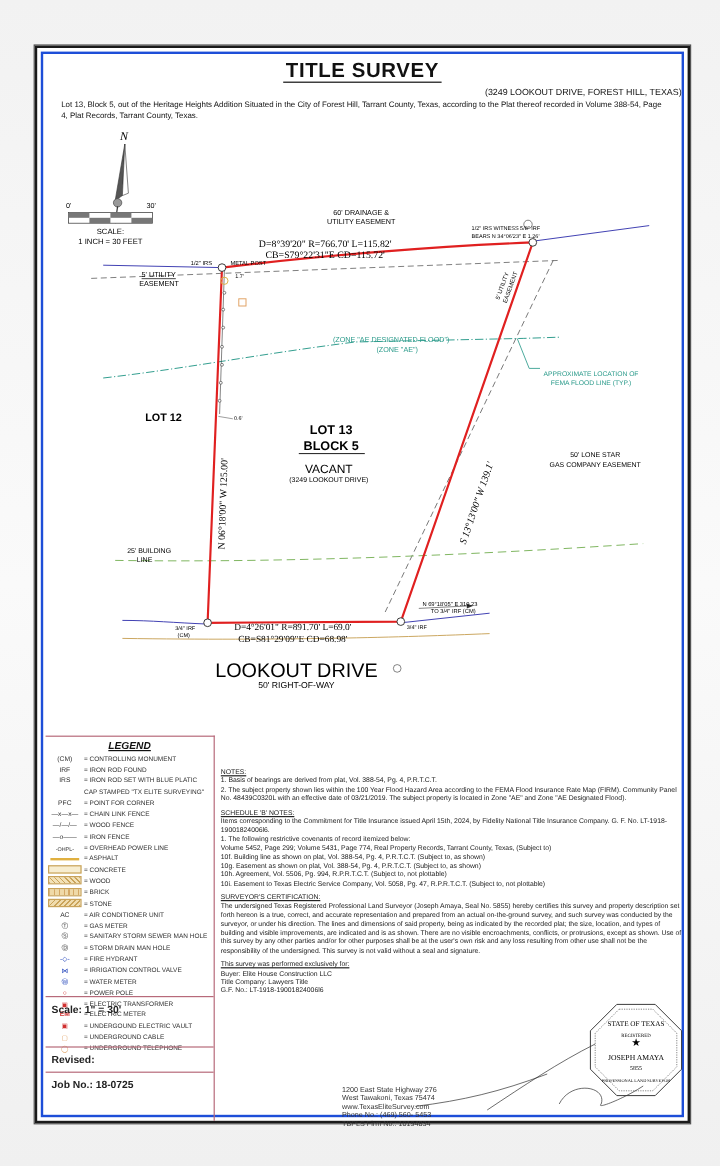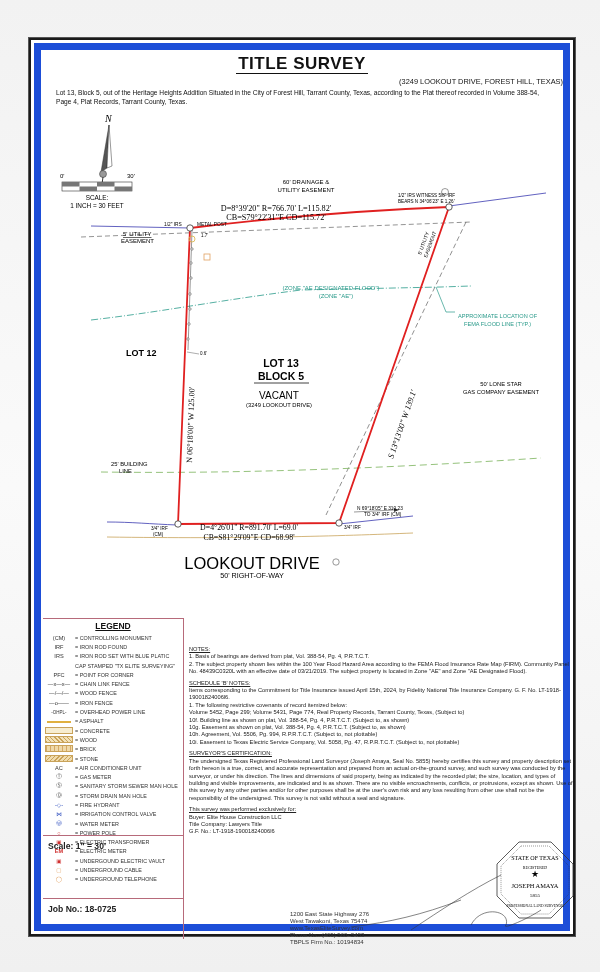--- a/index.html
+++ b/index.html
@@ -10,39 +10,39 @@
     color:#111;
   }
   #sheet {
     position:absolute; left:29px; top:38px; width:542px; height:894px;
     background:#fff;
     border:2px solid #1a1a1a;
     box-shadow: 0 0 0 1px #555;
   }
   #inner {
     position:absolute; left:3px; top:3px; right:3px; bottom:3px;
-    border:7px solid #1d4ed8;
+    border:2px solid #1d4ed8;
     padding-left:41px;
   }
   .abs { position:absolute; }
   .title {
     position:absolute; left:0; right:0; top:4px; text-align:center;
     font-weight:bold; font-size:17px; letter-spacing:0.5px;
   }
   .title span { border-bottom:1.5px solid #111; padding:0 2px; }
   .addr-line { position:absolute; left:0; right:0; top:27px; text-align:right; font-size:7.4px; }
   .desc { position:absolute; left:15px; right:14px; top:38px; font-size:6.6px; line-height:9px; }
   svg text { font-family: "Liberation Sans", sans-serif; }
   .serif { font-family: "Liberation Serif", serif; }
   
   #legend-box {
     position:absolute; left:2px; top:568px; width:140px; height:320px;
     border-top:1px solid #b76a7a; border-right:1px solid #b76a7a;
   }
-  .leg-title { text-align:center; font-weight:bold; font-size:8.5px; margin-top:2px; text-decoration:underline; }
+  .leg-title { text-align:center; font-weight:bold; font-size:8.5px; margin-top:2px; text-decoration:underline;font-style:italic; }
   .leg-row { display:flex; align-items:center; height:9.3px; font-size:5.4px; color:#333; }
   .leg-sym { width:32px; text-align:center; flex-shrink:0; font-size:5.6px; color:#333; }
   .leg-txt { white-space:nowrap; }
   .info-cell {
     position:absolute; left:0; width:140px; height:21px; border-top:1px solid #b76a7a;
     font-weight:bold; font-size:8.6px; padding-left:5px; box-sizing:border-box; line-height:21px; color:#222;
   }
   .notes { position:absolute; left:148px; top:596px; width:385px; font-size:5.7px; line-height:7.4px; color:#222; }
   .notes .hd { text-decoration:underline; }
   .notes p { margin:0; }
@@ -282,20 +282,21 @@
       <div class="leg-row">
             <span class="leg-sym" style="color:#e0a060">▢</span>
             <span class="leg-txt">= UNDERGROUND CABLE</span>
           </div>
       <div class="leg-row">
             <span class="leg-sym" style="color:#e0a060">◯</span>
             <span class="leg-txt">= UNDERGROUND TELEPHONE</span>
           </div>
     </div>
     <div class="info-cell" style="top:216px">Scale:  1" = 30'</div>
+    <div class="info-cell" style="top:258px">Revised:</div>
     <div class="info-cell" style="top:279px">Job No.: 18-0725</div>
   </div>
 
   <div class="notes">
     <p class="hd">NOTES:</p>
     <p>1. Basis of bearings are derived from plat, Vol. 388-54, Pg. 4, P.R.T.C.T.</p>
     <p>2. The subject property shown lies within the 100 Year Flood Hazard Area according to the FEMA Flood Insurance Rate Map (FIRM). Community Panel No. 48439C0320L with an effective date of 03/21/2019. The subject property is located in Zone "AE" and Zone "AE Designated Flood).</p>
     <div class="gap"></div>
     <p class="hd">SCHEDULE 'B' NOTES:</p>
     <p>Items corresponding to the Commitment for Title Insurance issued April 15th, 2024, by Fidelity National Title Insurance Company. G. F. No. LT-1918-19001824006l6.</p>

